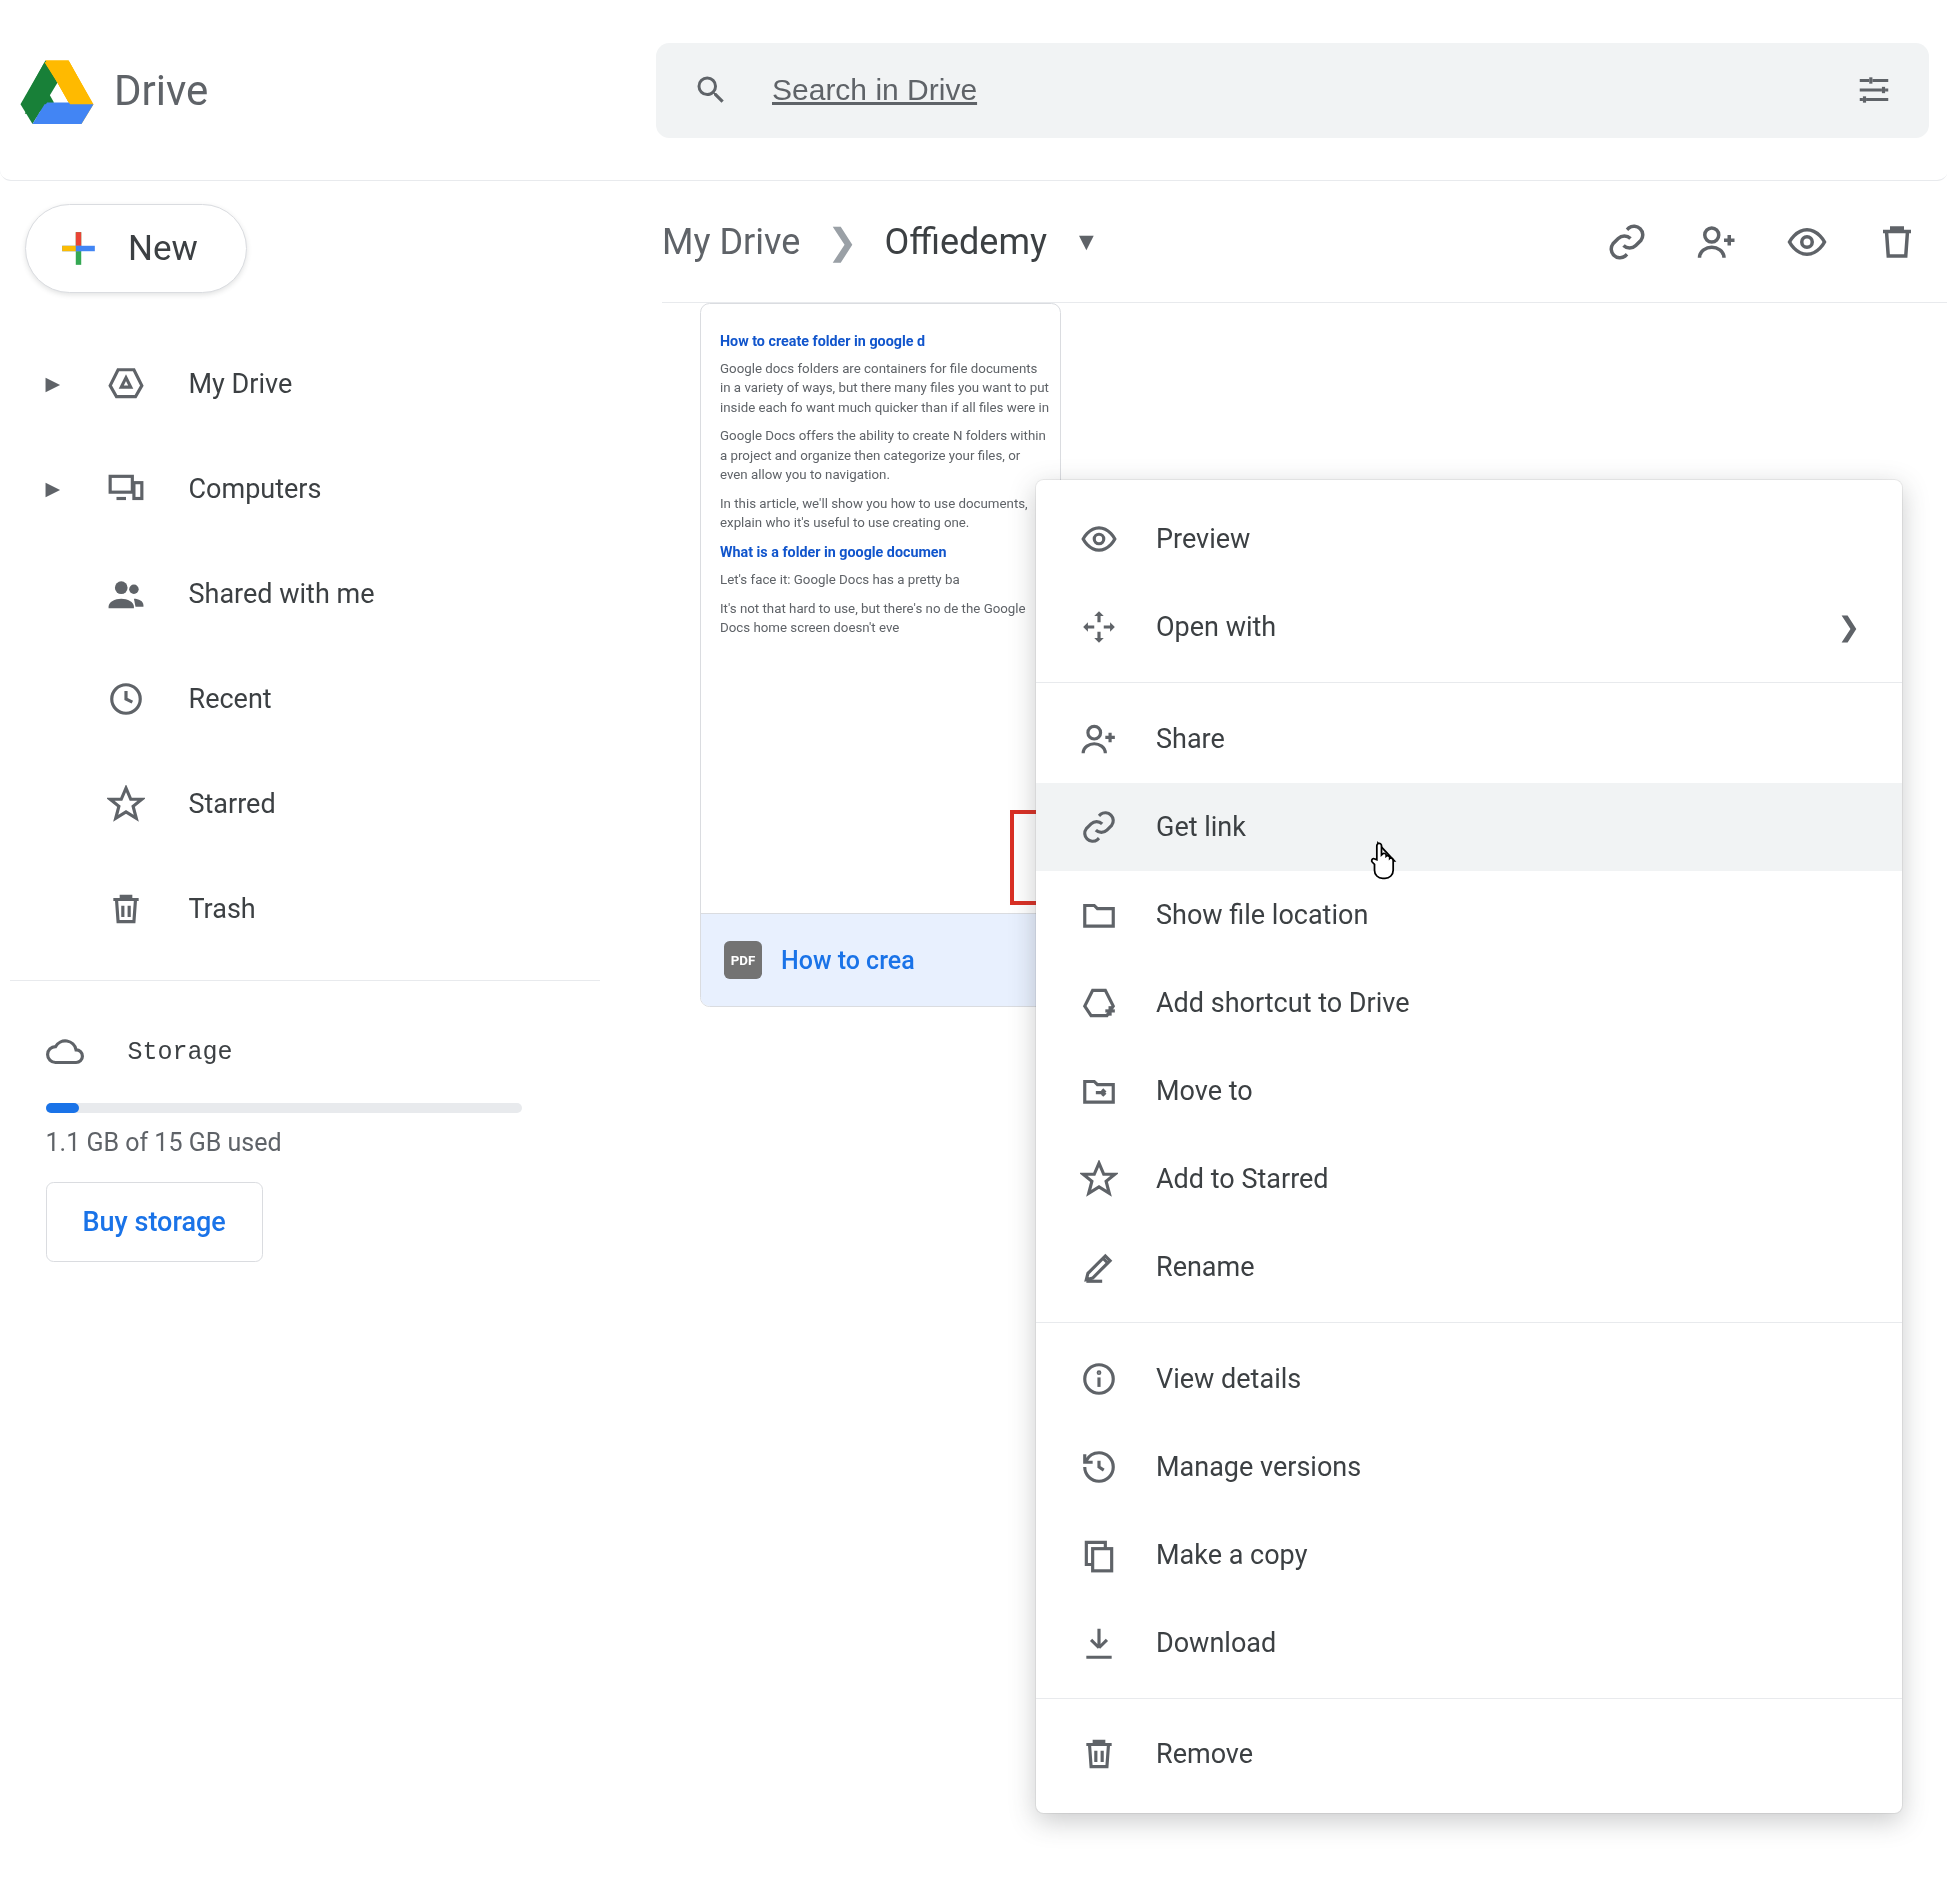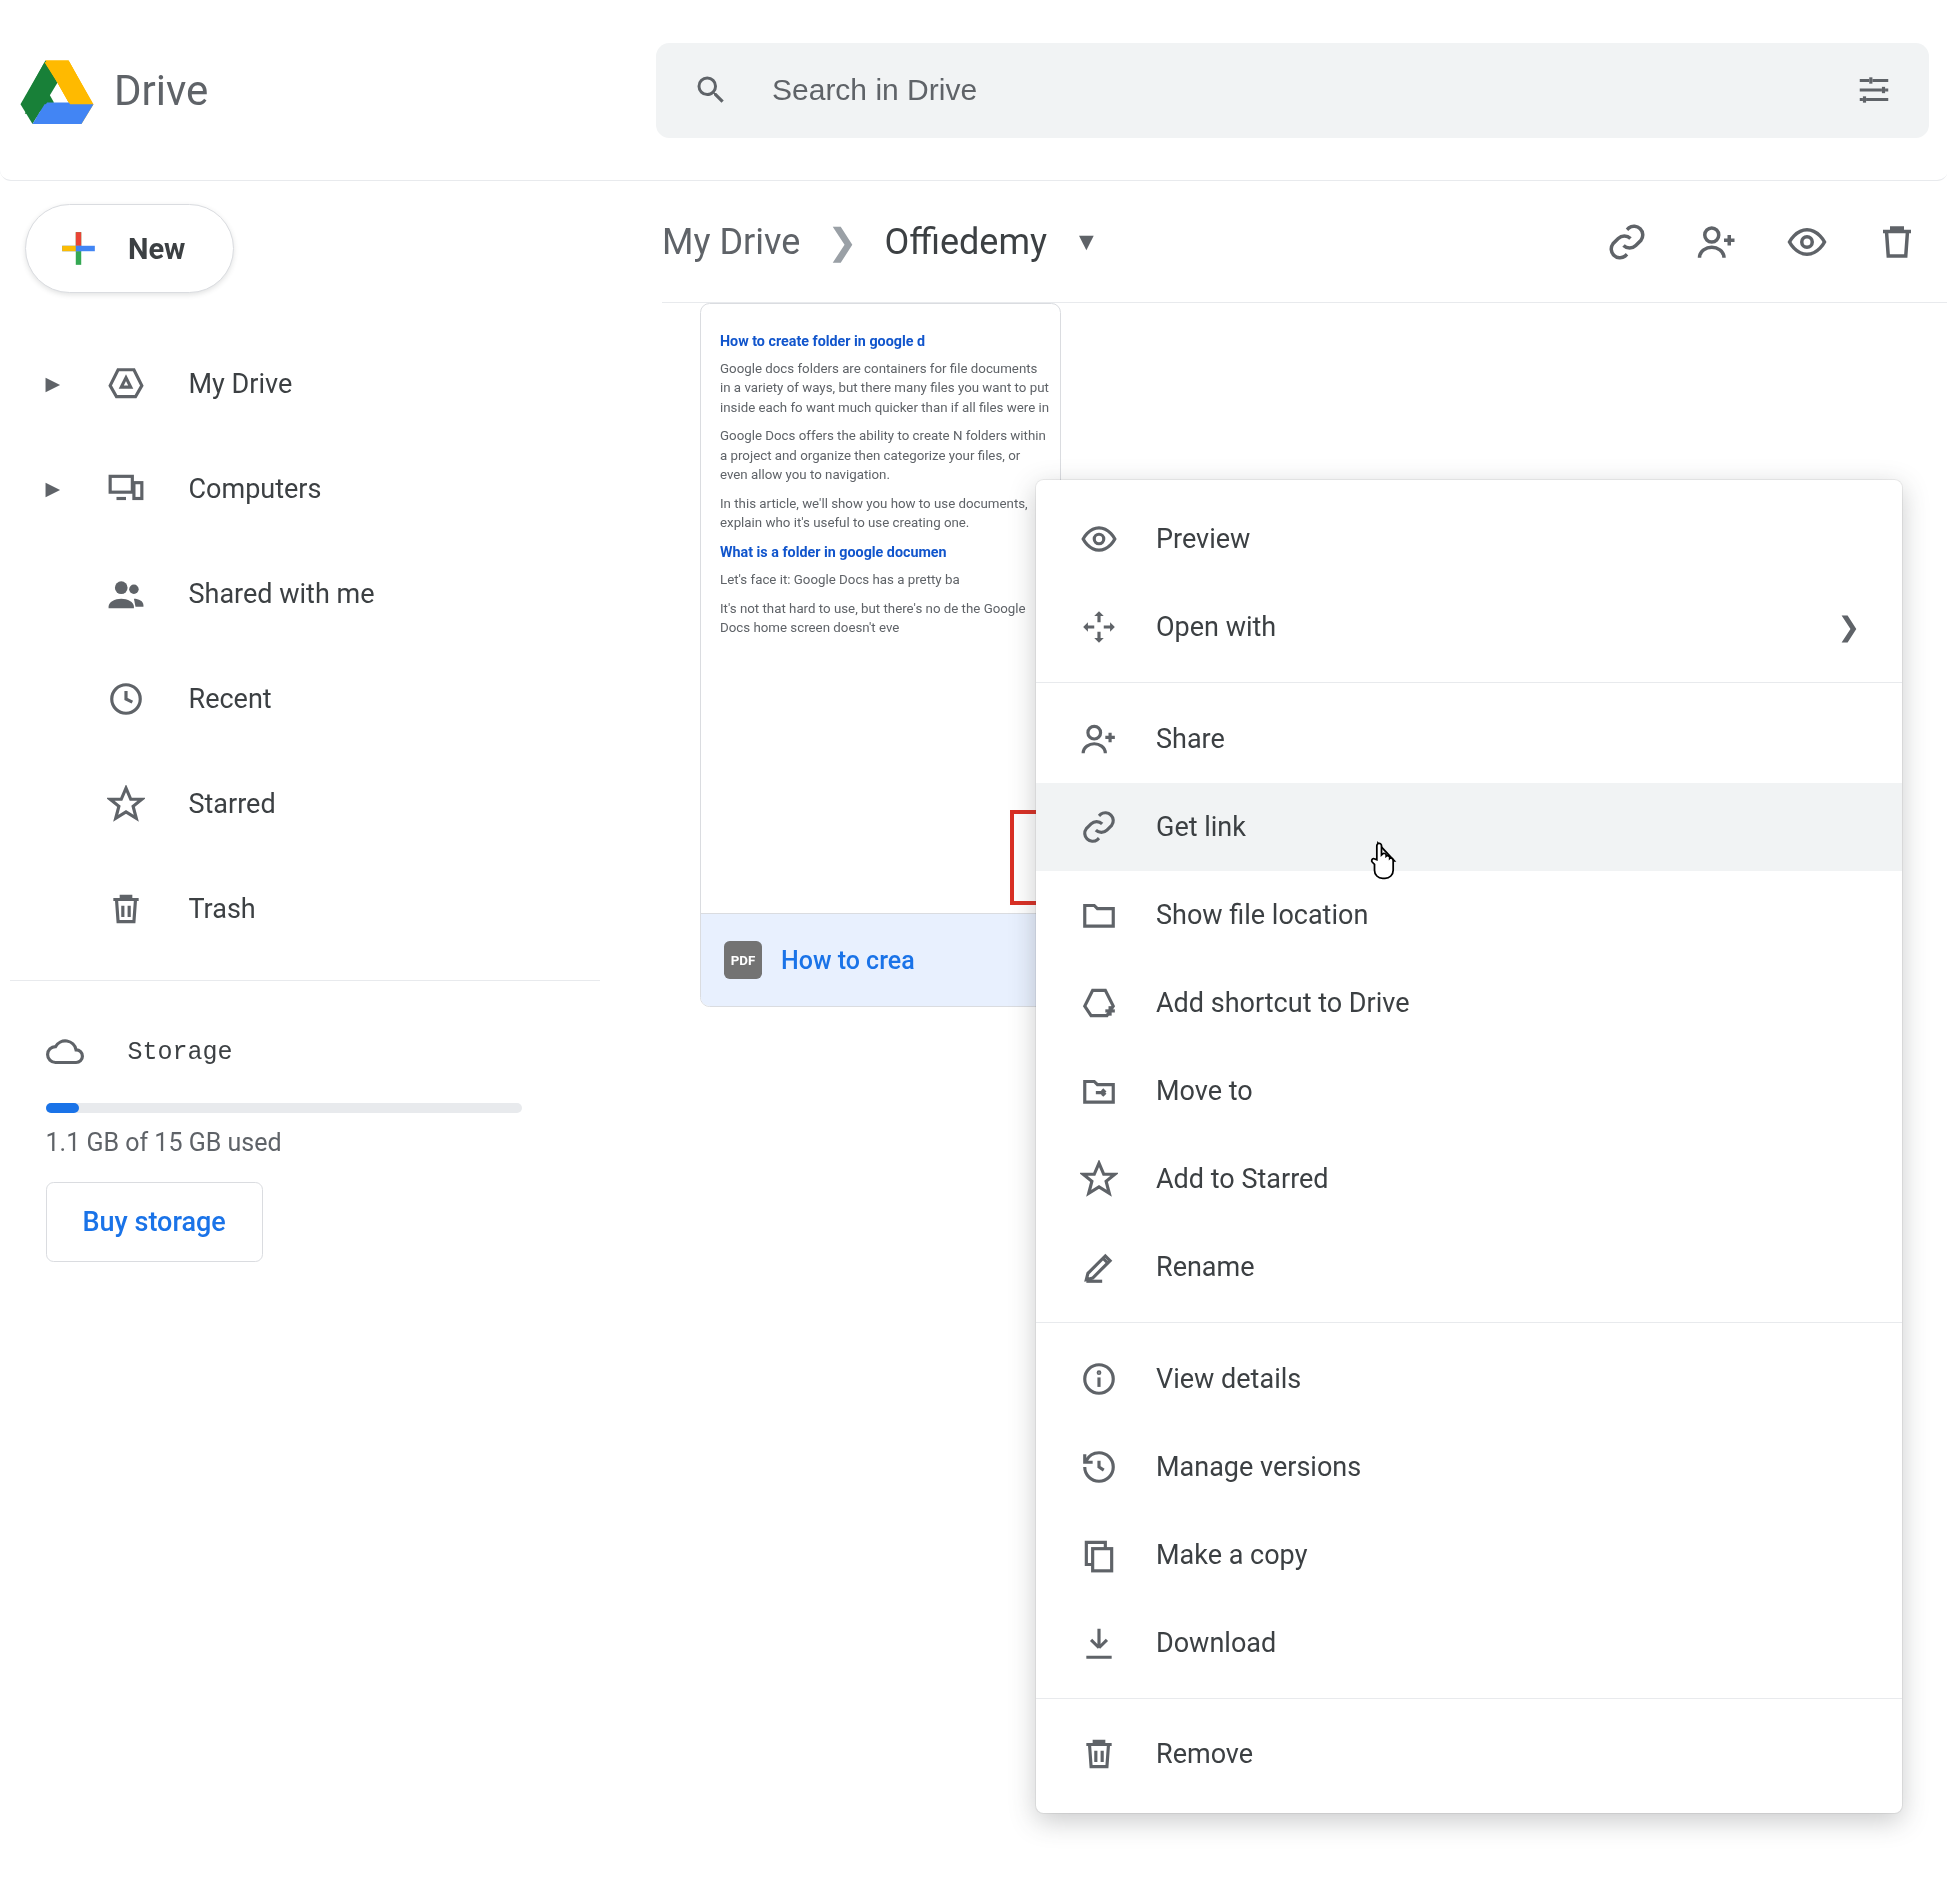--- a/index.html
+++ b/index.html
@@ -37,20 +37,21 @@
     gap: 38px;
     max-width: 1274px;
   }
   .search-bar input {
     flex: 1;
     border: none;
     background: transparent;
     font-size: 30px;
     color: #5f6368;
     outline: none;
+    text-decoration: underline;
   }
   .search-bar input::placeholder { color: #5f6368; }
   .icon-btn {
     width: 46px; height: 46px;
     display: flex; align-items: center; justify-content: center;
     cursor: pointer;
   }
   svg { display: block; }
 
   
@@ -60,21 +61,21 @@
   .sidebar { width: 609px; padding: 23px 0 0 9.5px; border-right: none; }
   .new-btn {
     display: inline-flex; align-items: center; gap: 25px;
     padding: 19px 48px 19px 28.5px;
     border: 1px solid #dadce0; border-radius: 57px;
     box-shadow: 0 1.9px 5.7px rgba(60,64,67,.15);
     margin: 0 0 38px 15px;
     cursor: pointer;
     background:#fff;
   }
-  .new-btn span.lbl { font-size: 29px; color:#3c4043; font-weight:700;}
+  .new-btn span.lbl { font-size: 35px; color:#3c4043; font-weight:400;}
   .side-list { list-style:none; }
   .side-item {
     display:flex; align-items:center; gap: 44px;
     height: 105px; padding: 0 0 0 36px;
     border-radius: 0 48px 48px 0;
     cursor:pointer; color:#3c4043;
     font-size: 27px;
   }
   .side-item .expander { width:17px; color:#5f6368; font-size:19px;}
   .side-item svg { flex:0 0 auto; }

